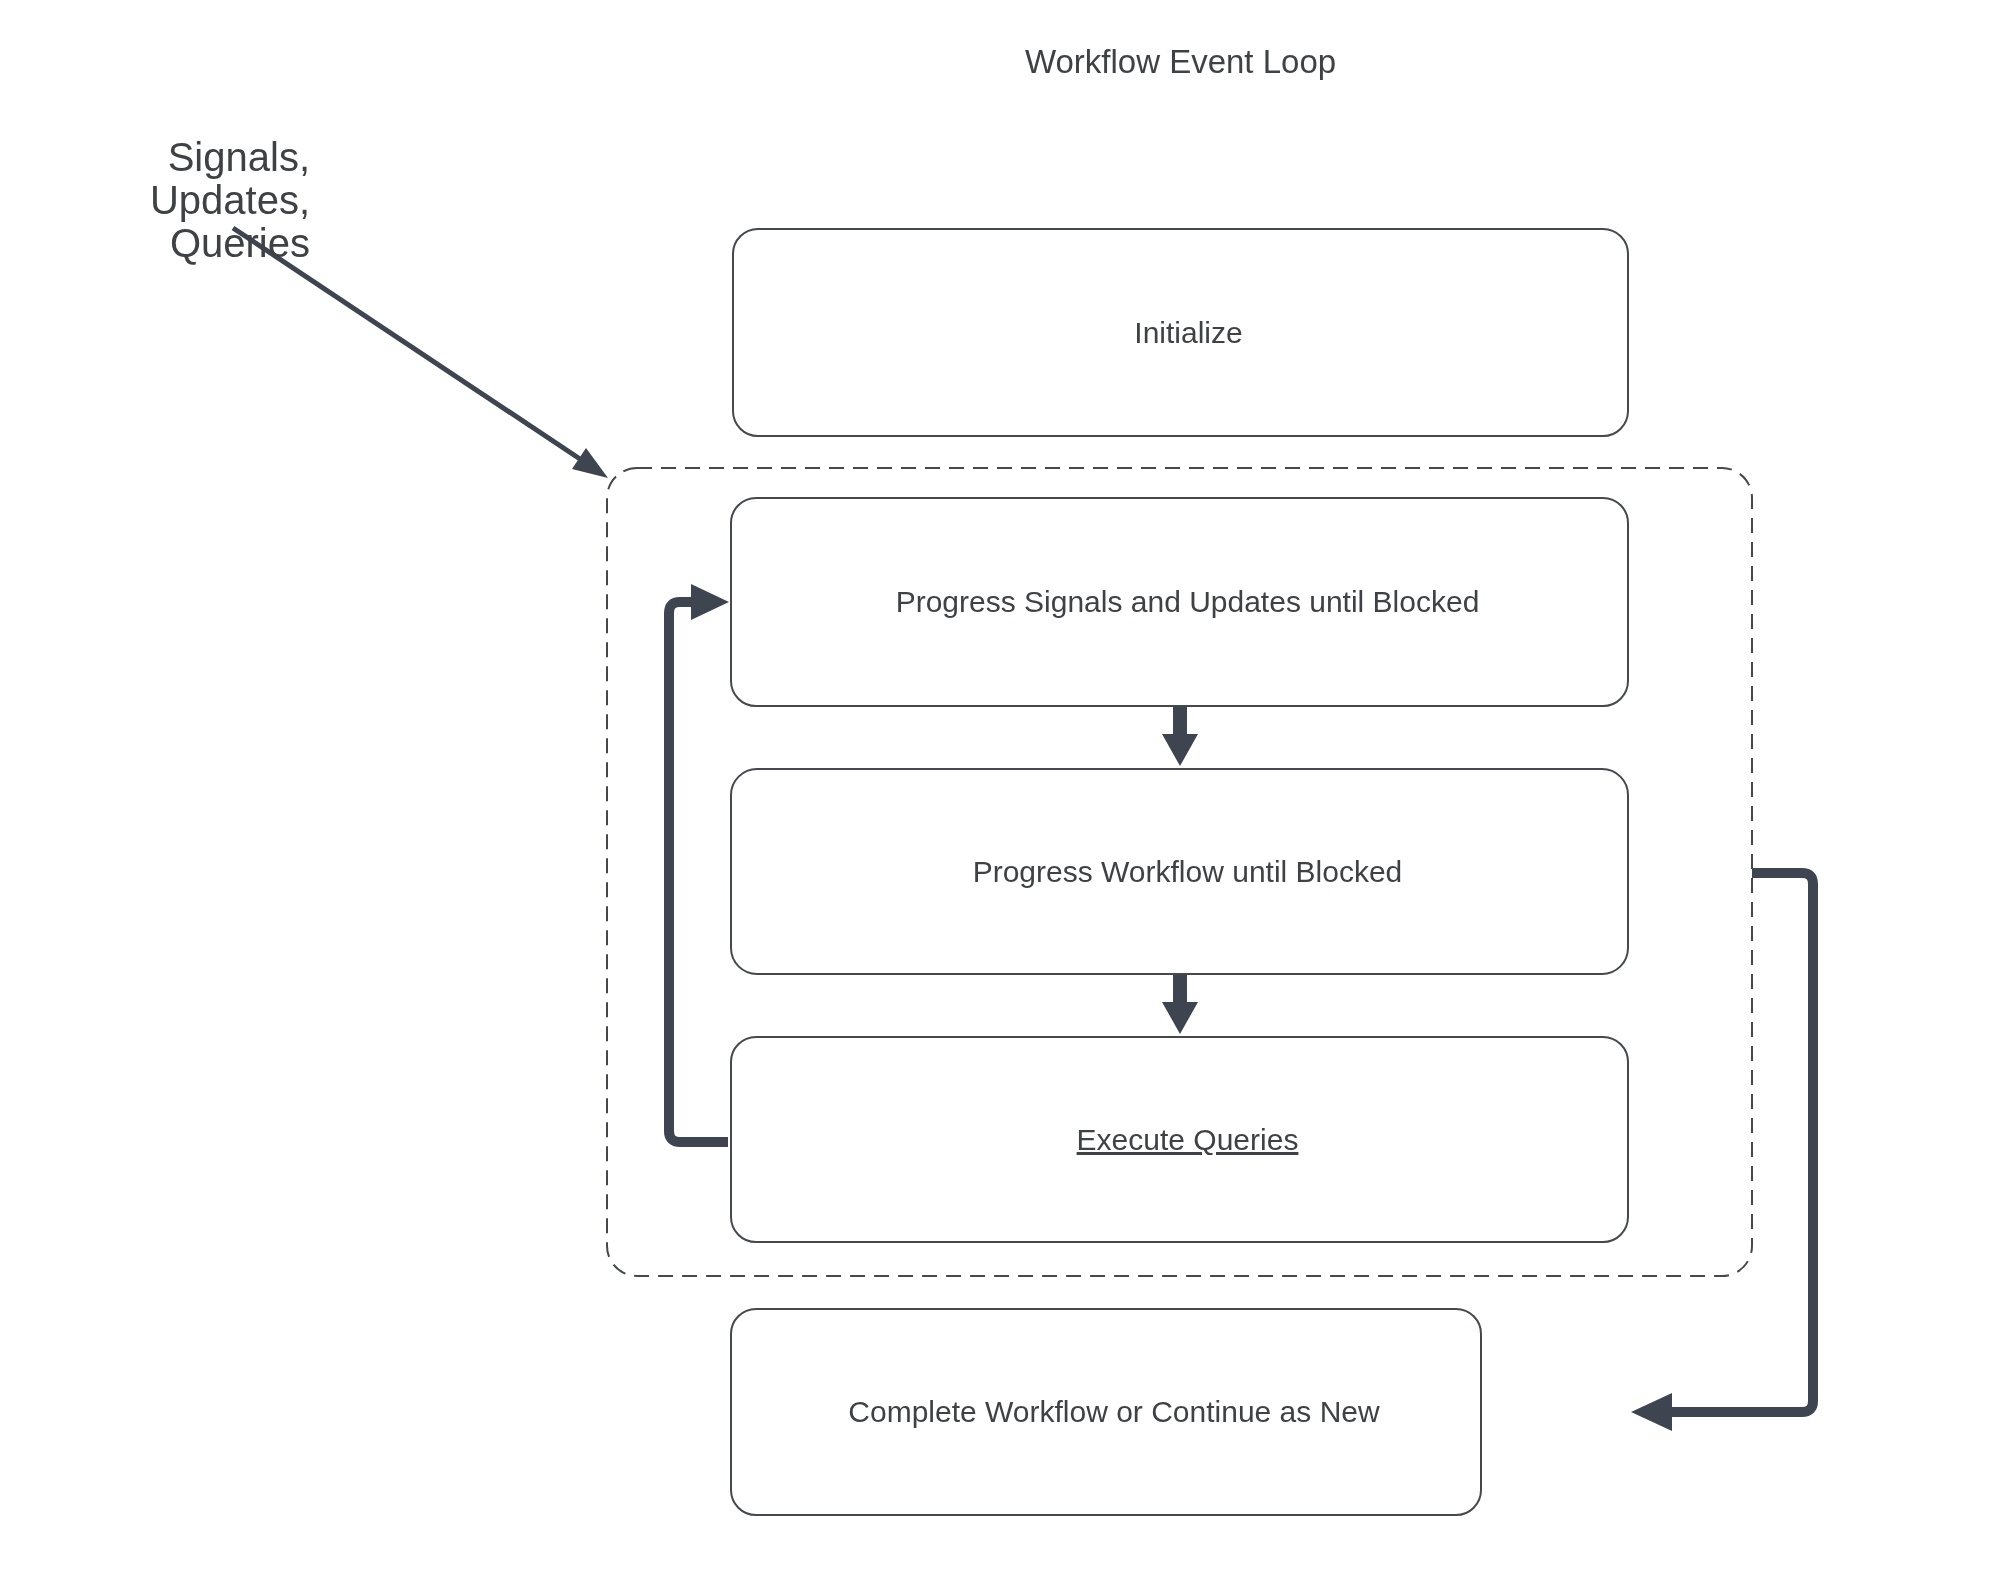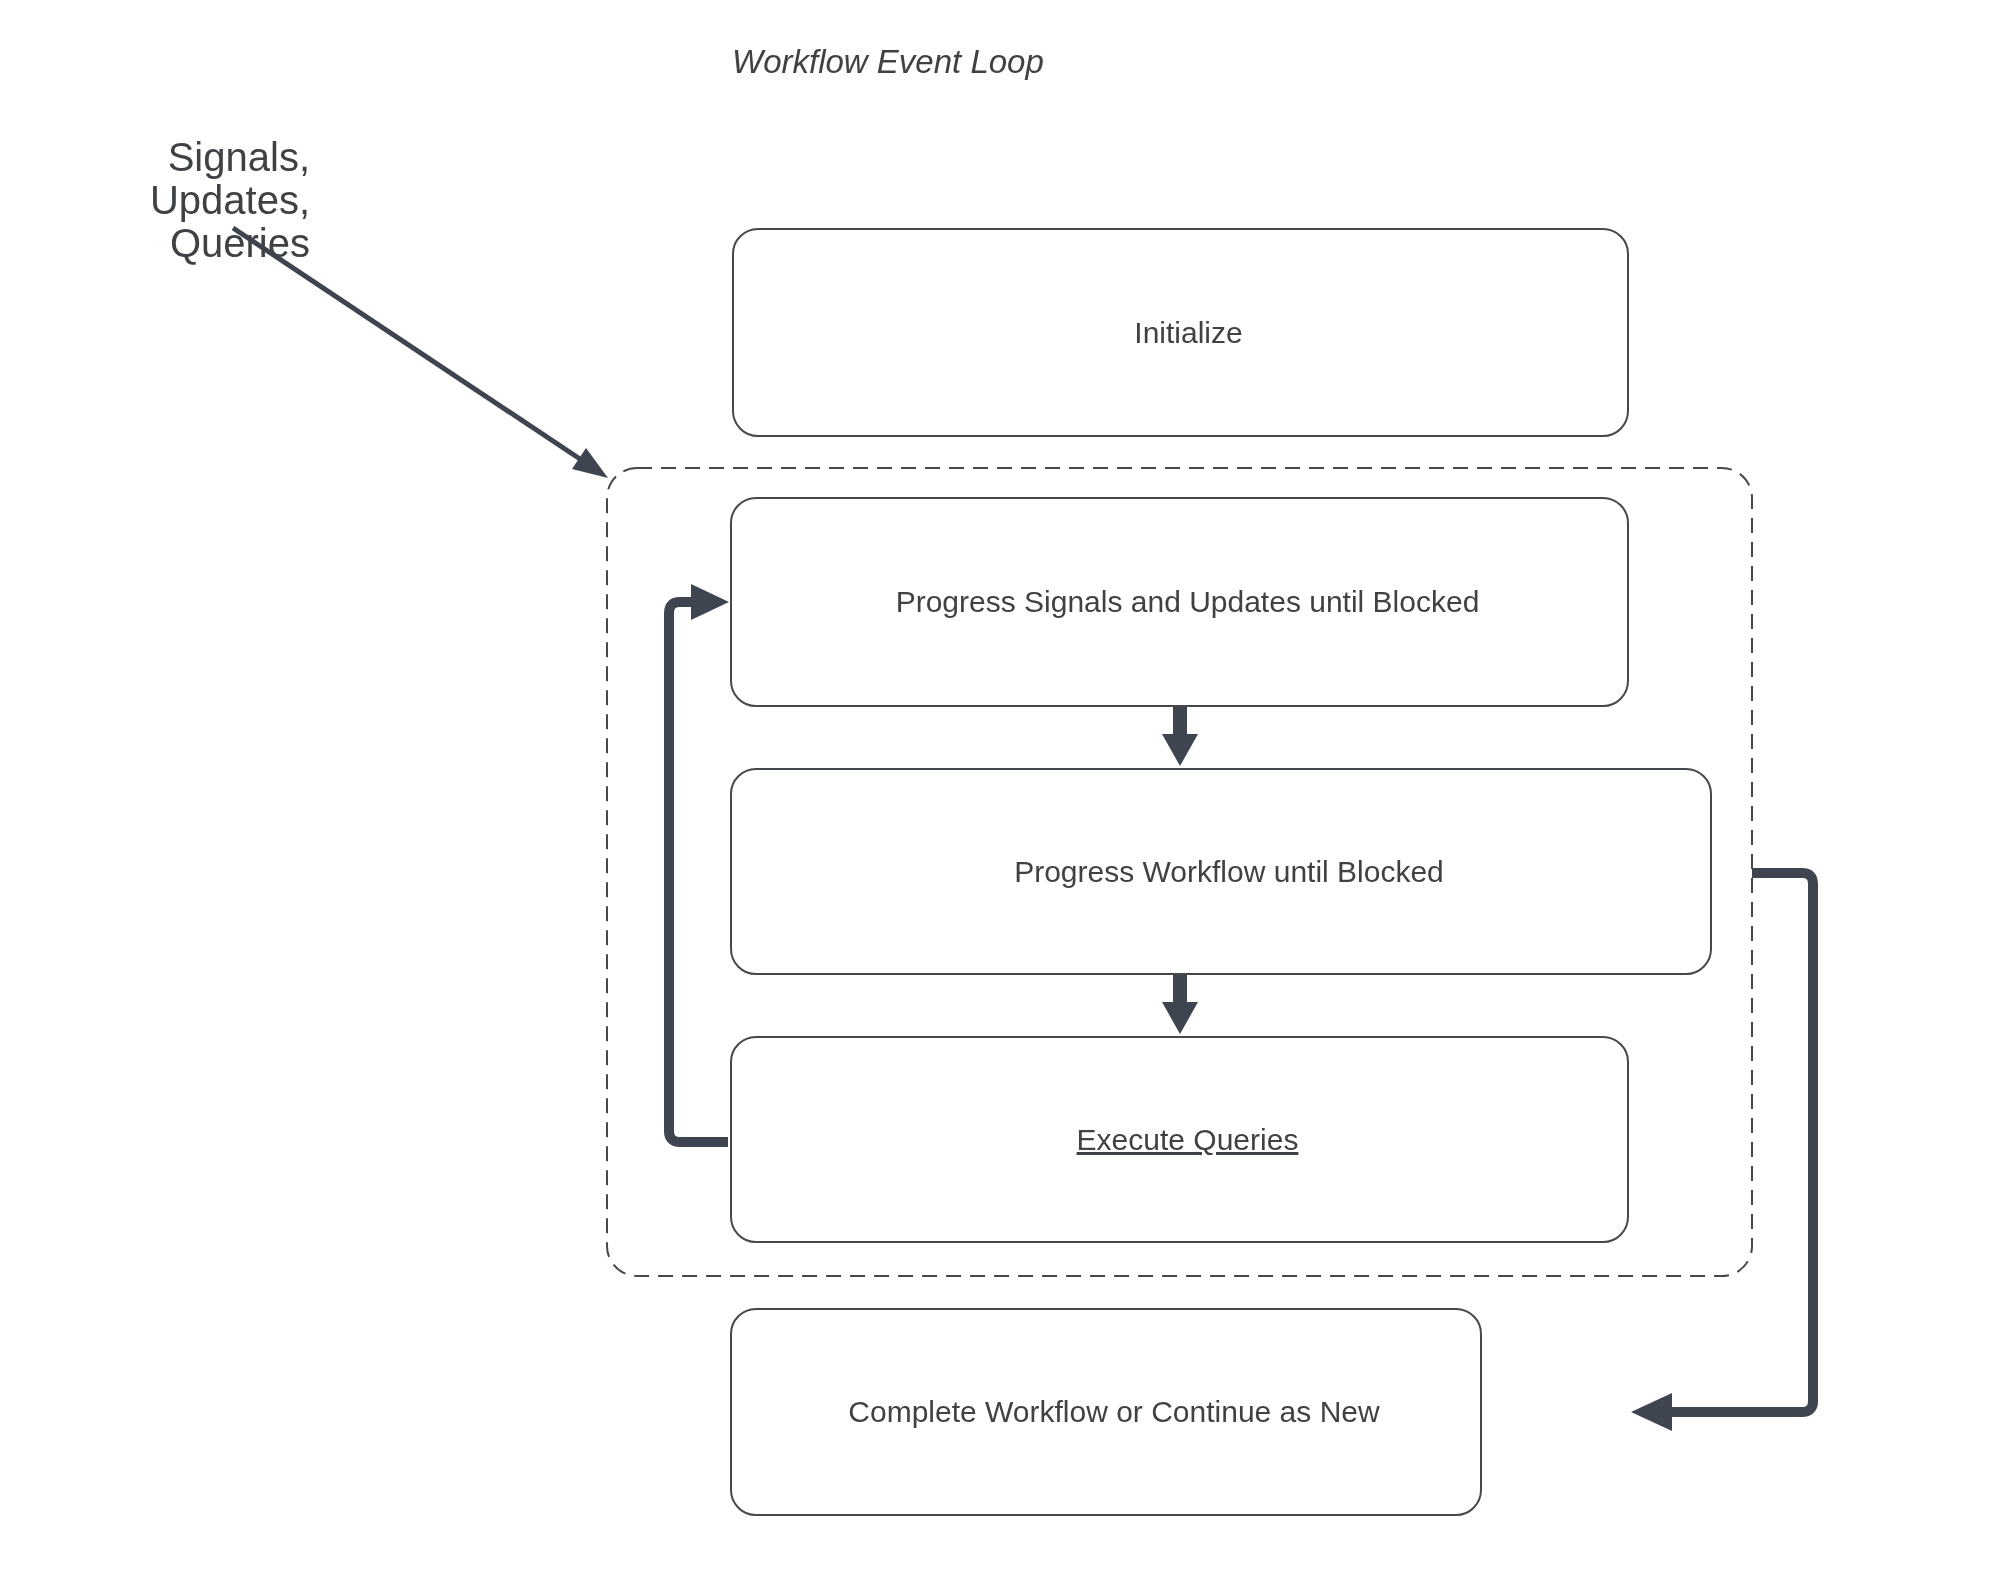--- a/index.html
+++ b/index.html
@@ -13,42 +13,42 @@
     position:relative;
     width:2006px;height:1576px;
     background:var(--bg-color);
     font-family:"Liberation Sans","DejaVu Sans",sans-serif;
     color:var(--text-color);
     overflow:hidden;
   }
   .overlay{position:absolute;left:0;top:0;width:2006px;height:1576px;}
   .diagram-title{
     position:absolute;left:732px;top:42px;width:897px;
-    font-style:italic;font-size:33px;line-height:40px;
+    text-align:center;font-size:33px;line-height:40px;
     color:var(--text-color);
   }
   .external-label{
     position:absolute;left:20px;top:136px;width:290px;
     text-align:right;font-size:40px;line-height:43px;
     color:var(--text-color);
   }
   .node{
     position:absolute;
     box-sizing:border-box;
     background:var(--bg-color);
     border:2px solid var(--border-color);
     border-radius:26px;
     display:flex;align-items:center;justify-content:center;
     font-size:30px;line-height:38px;text-align:center;
     color:var(--text-color);
     padding-left:16px;
   }
   .node-initialize{left:732px;top:228px;width:897px;height:209px;}
   .node-progress-signals{left:730px;top:497px;width:899px;height:210px;text-align:center;}
-  .node-progress-workflow{left:730px;top:768px;width:982px;height:207px;}
+  .node-progress-workflow{left:730px;top:768px;width:899px;height:207px;border-radius:27px;}
   .node-execute-queries{left:730px;top:1036px;width:899px;height:207px;text-decoration:underline;}
   .node-complete{left:730px;top:1308px;width:752px;height:208px;}
   .thin-line{stroke:var(--connector-color);stroke-width:5;fill:none;}
   .shaft{stroke:var(--connector-color);stroke-width:14;fill:none;}
   .thick{stroke:var(--connector-color);stroke-width:10;fill:none;stroke-linejoin:round;}
   .head{fill:var(--connector-color);stroke:none;}
   .boundary{stroke:var(--border-color);stroke-width:2;fill:none;stroke-dasharray:15 9;}
 </style>
 </head>
 <body>

